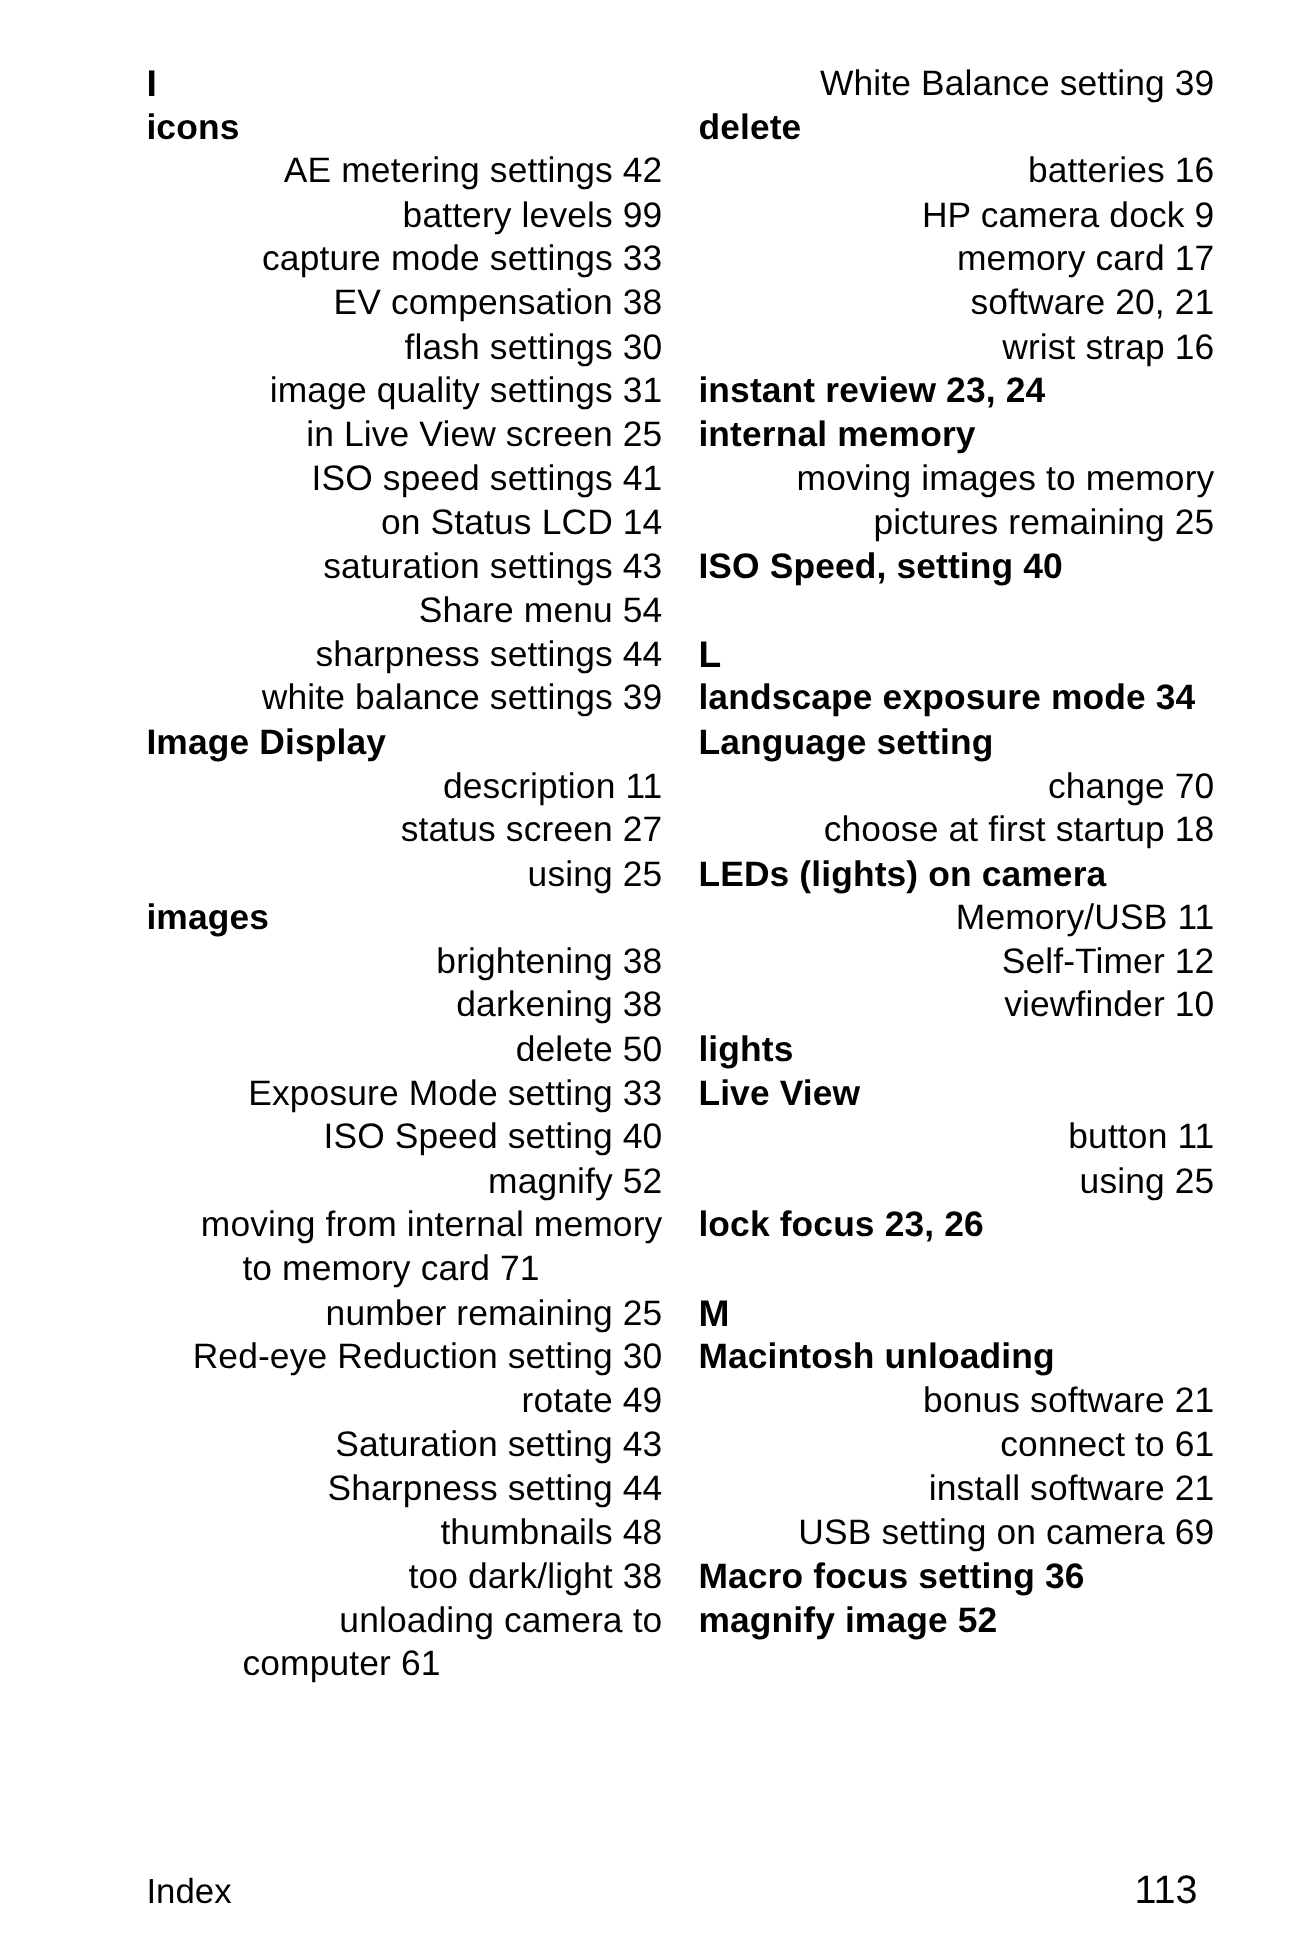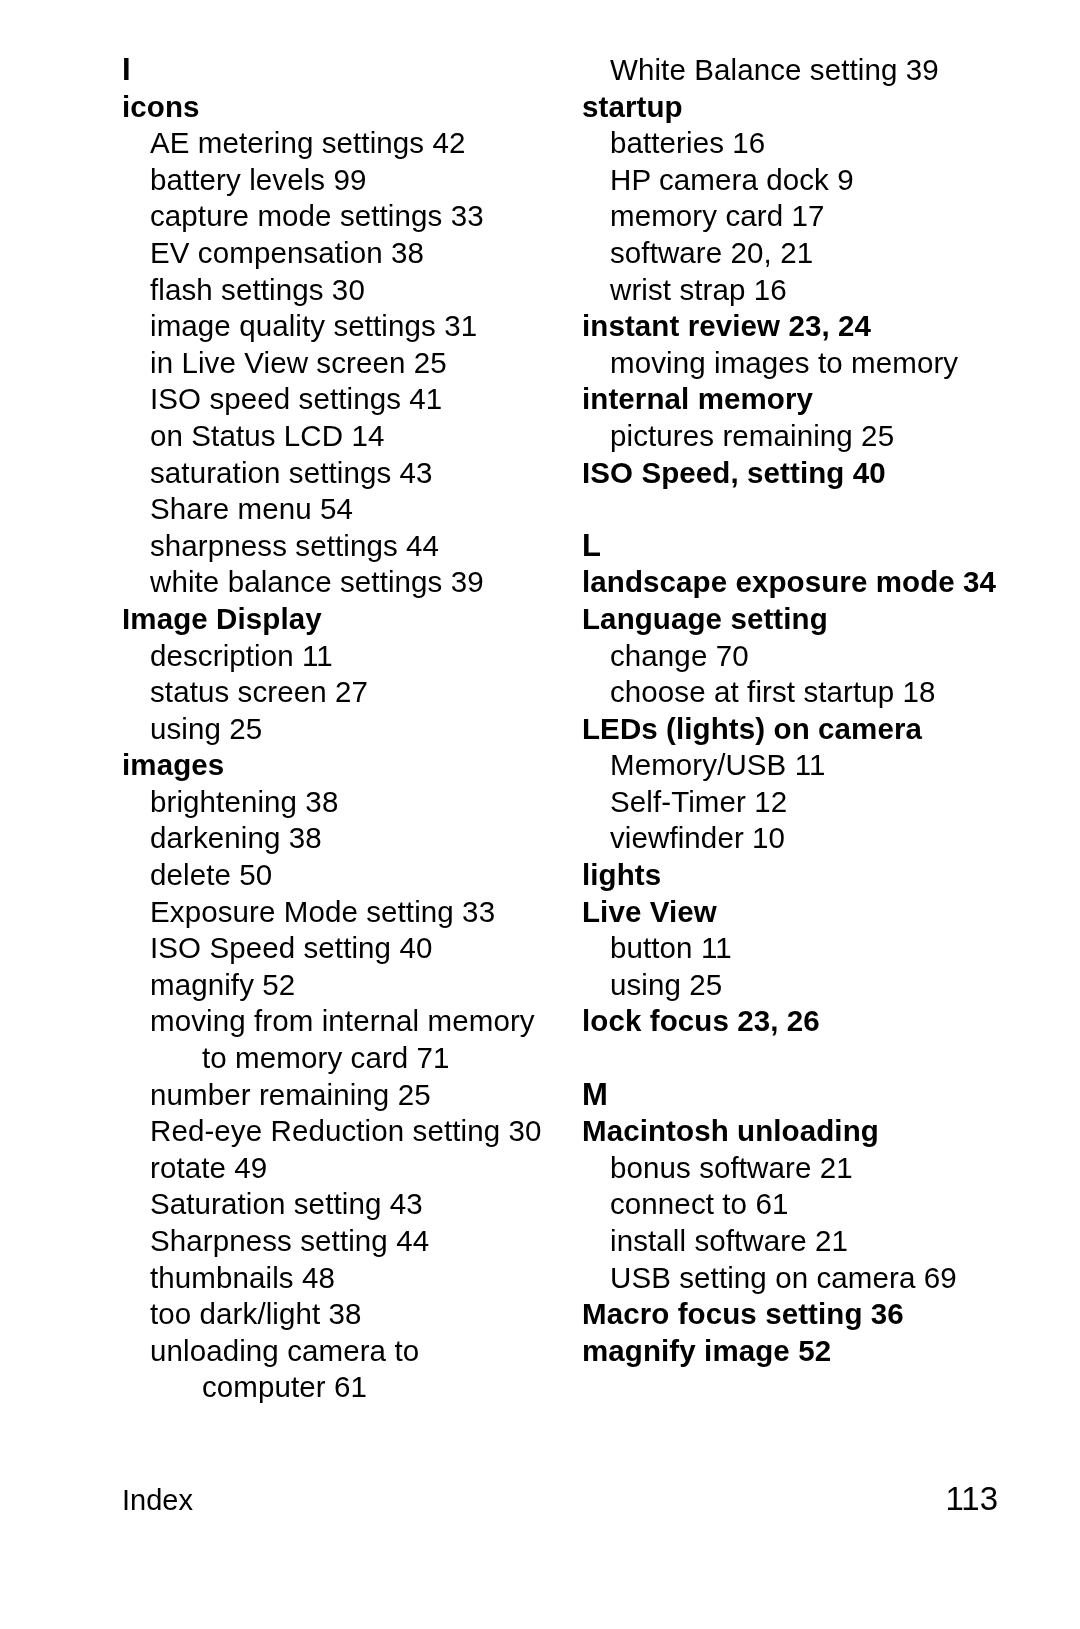--- a/index.html
+++ b/index.html
@@ -36,40 +36,40 @@
 
   
   .entry {
     font-size: 29.5px;
     line-height: 36.6px;
     letter-spacing: 0.1px;
     white-space: pre-wrap;
     font-weight: 400;
   }
   .lvl0 { margin-left: 0px; font-weight: bold; }
-  .lvl1 { margin-left: 28px; }
+  .lvl1 { margin-left: 28px; text-align: right; }
   .lvl2 { margin-left: 80px; }
 
   
   .section-letter {
     font-size: 31px;
     line-height: 36.6px;
     font-weight: 700;
     margin-left: 0px;
   }
 
   
   .gap { height: 36.6px; }
 
   
   .footer {
     position: absolute;
     left: 122px;
     right: 82px;
-    top: 1482px;
+    top: 1558px;
     display: flex;
     align-items: baseline;
     justify-content: space-between;
   }
   .footer-label {
     font-size: 29px;
     line-height: 34px;
   }
   .footer-page {
     font-size: 33px;
@@ -118,29 +118,29 @@
         <div class="entry lvl1">Saturation setting 43</div>
         <div class="entry lvl1">Sharpness setting 44</div>
         <div class="entry lvl1">thumbnails 48</div>
         <div class="entry lvl1">too dark/light 38</div>
         <div class="entry lvl1">unloading camera to</div>
         <div class="entry lvl2">computer 61</div>
       </div>
 
     <div class="column right">
         <div class="entry lvl1">White Balance setting 39</div>
-        <div class="entry lvl0">startup</div>
+        <div class="entry lvl0">delete</div>
         <div class="entry lvl1">batteries 16</div>
         <div class="entry lvl1">HP camera dock 9</div>
         <div class="entry lvl1">memory card 17</div>
         <div class="entry lvl1">software 20, 21</div>
         <div class="entry lvl1">wrist strap 16</div>
         <div class="entry lvl0">instant review 23, 24</div>
+        <div class="entry lvl0">internal memory</div>
         <div class="entry lvl1">moving images to memory</div>
-        <div class="entry lvl0">internal memory</div>
         <div class="entry lvl1">pictures remaining 25</div>
         <div class="entry lvl0">ISO Speed, setting 40</div>
         <div class="gap"></div>
         <div class="section-letter">L</div>
         <div class="entry lvl0">landscape exposure mode 34</div>
         <div class="entry lvl0">Language setting</div>
         <div class="entry lvl1">change 70</div>
         <div class="entry lvl1">choose at first startup 18</div>
         <div class="entry lvl0">LEDs (lights) on camera</div>
         <div class="entry lvl1">Memory/USB 11</div>

